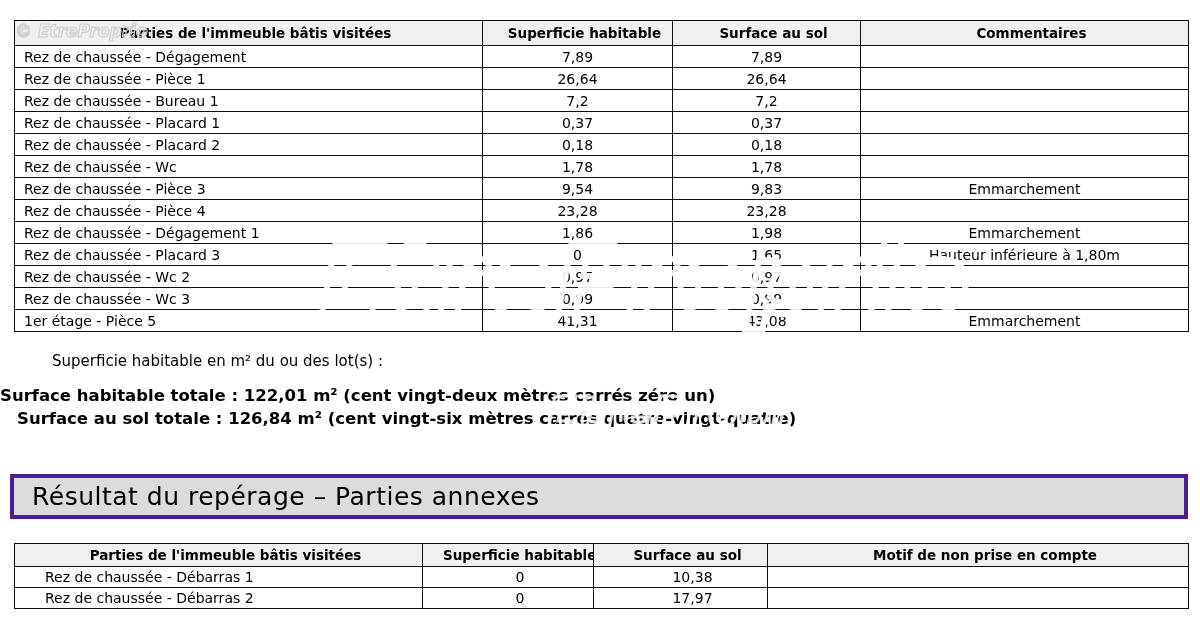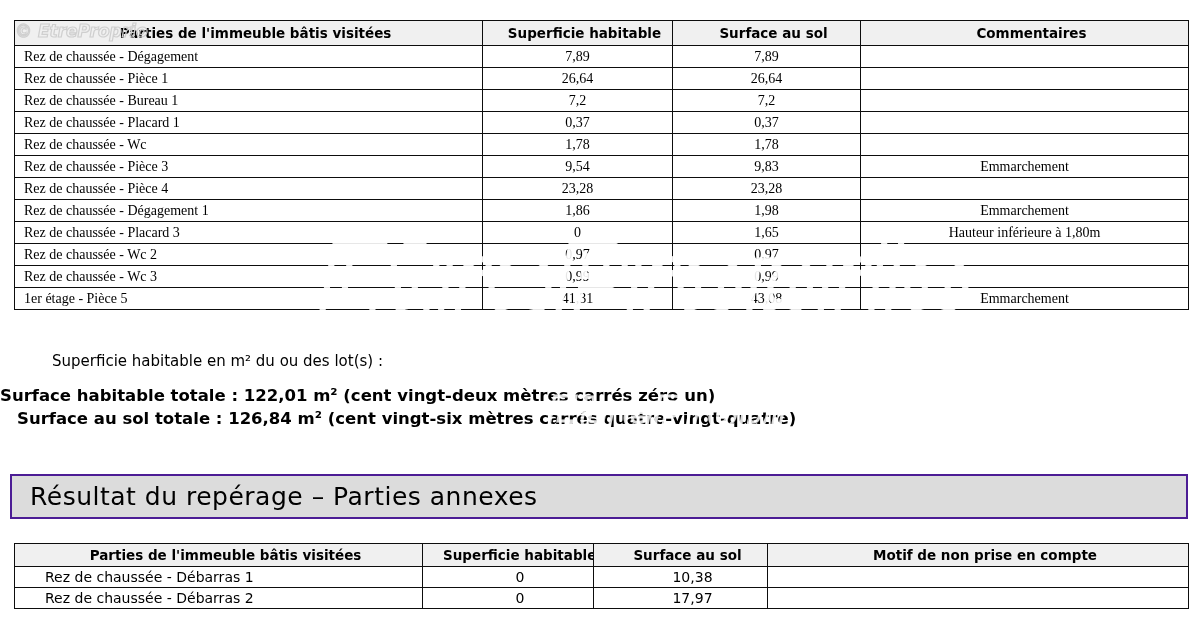--- a/index.html
+++ b/index.html
@@ -12,33 +12,33 @@
     border:1.5px solid #0d0d0d;padding:0 6px;overflow:hidden;white-space:nowrap;
   }
   .doc-table th{
     background:#f0f0f0;font-weight:bold;font-size:13.5px;text-align:center;padding-left:20px;
   }
   .doc-table td{font-size:14px;}
   td.part{text-align:left;padding-left:9px;}
   td.num,td.comment{text-align:center;}
   #main-table{left:14px;top:20px;width:1174px;}
   #main-table th{height:24px;}
-  #main-table td{height:21px;font-family:Liberation Serif, serif;}
+  #main-table td{height:21px;}
   #annex-table{left:14px;top:543px;width:1174px;}
   #annex-table th{height:22px;}
   #annex-table td{height:20px;padding-left:30px;}
 
   .intro-line{position:absolute;left:52px;top:352px;font-size:15px;}
   .totals{position:absolute;left:0;width:956px;text-align:left;font-weight:bold;font-size:16.5px;}
   #total-line-1{top:386px;}
   #total-line-2{top:409px;padding-left:17px;}
 
   .section-bar{
     position:absolute;left:10px;top:474px;width:1178px;height:45px;
-    background:#dcdcdc;border:2px solid #4c1d95;box-sizing:border-box;
+    background:#dcdcdc;border:4px solid #4c1d95;box-sizing:border-box;
     display:flex;align-items:center;padding-left:18px;
   }
   .section-bar .title{font-size:25px;letter-spacing:0.5px;}
 
   .wm{position:absolute;pointer-events:none;color:transparent;font-weight:bold;z-index:6;user-select:none;font-style:italic;}
   #wm-corner{left:15px;top:21px;font-size:17px;-webkit-text-stroke:1.2px #cfcfcf;}
   #wm-center{left:320px;top:224px;font-size:96px;letter-spacing:3px;-webkit-text-stroke:6px rgba(255,255,255,0.9);}
   #wm-lower{left:548px;top:388px;font-size:42px;letter-spacing:2px;-webkit-text-stroke:3px rgba(255,255,255,0.85);}
 </style>
 </head>
@@ -77,20 +77,26 @@
     <tr>
       <td class="part">Rez de chaussée - Bureau 1</td>
       <td class="num">7,2</td>
       <td class="num">7,2</td>
       <td class="comment"></td>
     </tr>
     <tr>
       <td class="part">Rez de chaussée - Placard 1</td>
       <td class="num">0,37</td>
       <td class="num">0,37</td>
+      <td class="comment"></td>
+    </tr>
+    <tr>
+      <td class="part">Rez de chaussée - Placard 2</td>
+      <td class="num">0,18</td>
+      <td class="num">0,18</td>
       <td class="comment"></td>
     </tr>
     <tr>
       <td class="part">Rez de chaussée - Wc</td>
       <td class="num">1,78</td>
       <td class="num">1,78</td>
       <td class="comment"></td>
     </tr>
     <tr>
       <td class="part">Rez de chaussée - Pièce 3</td>

